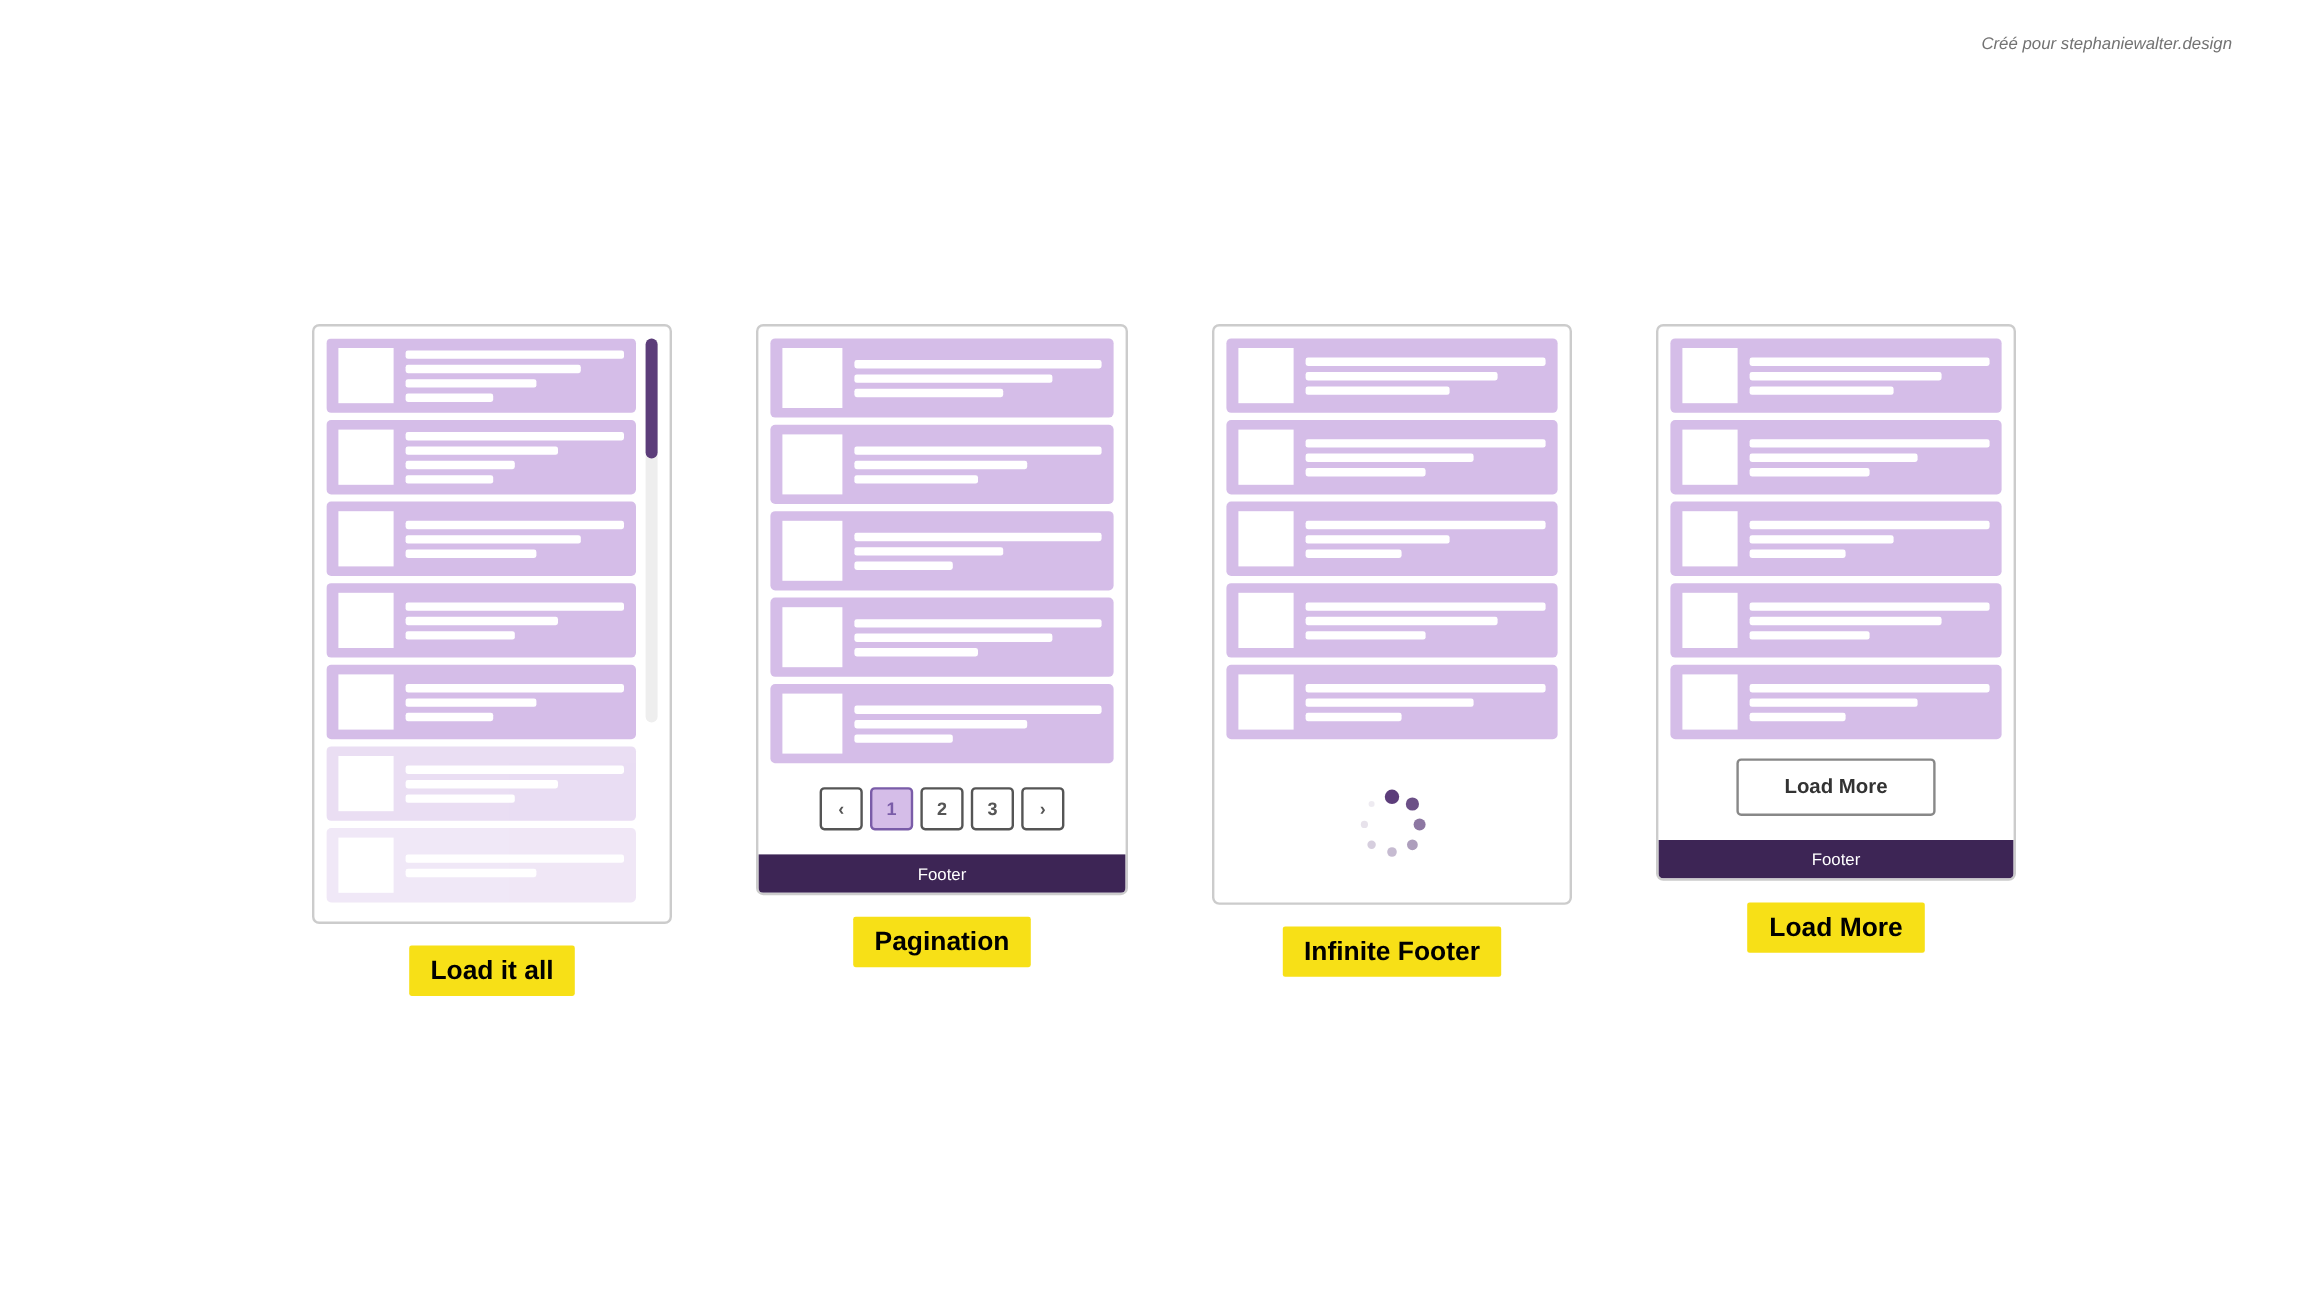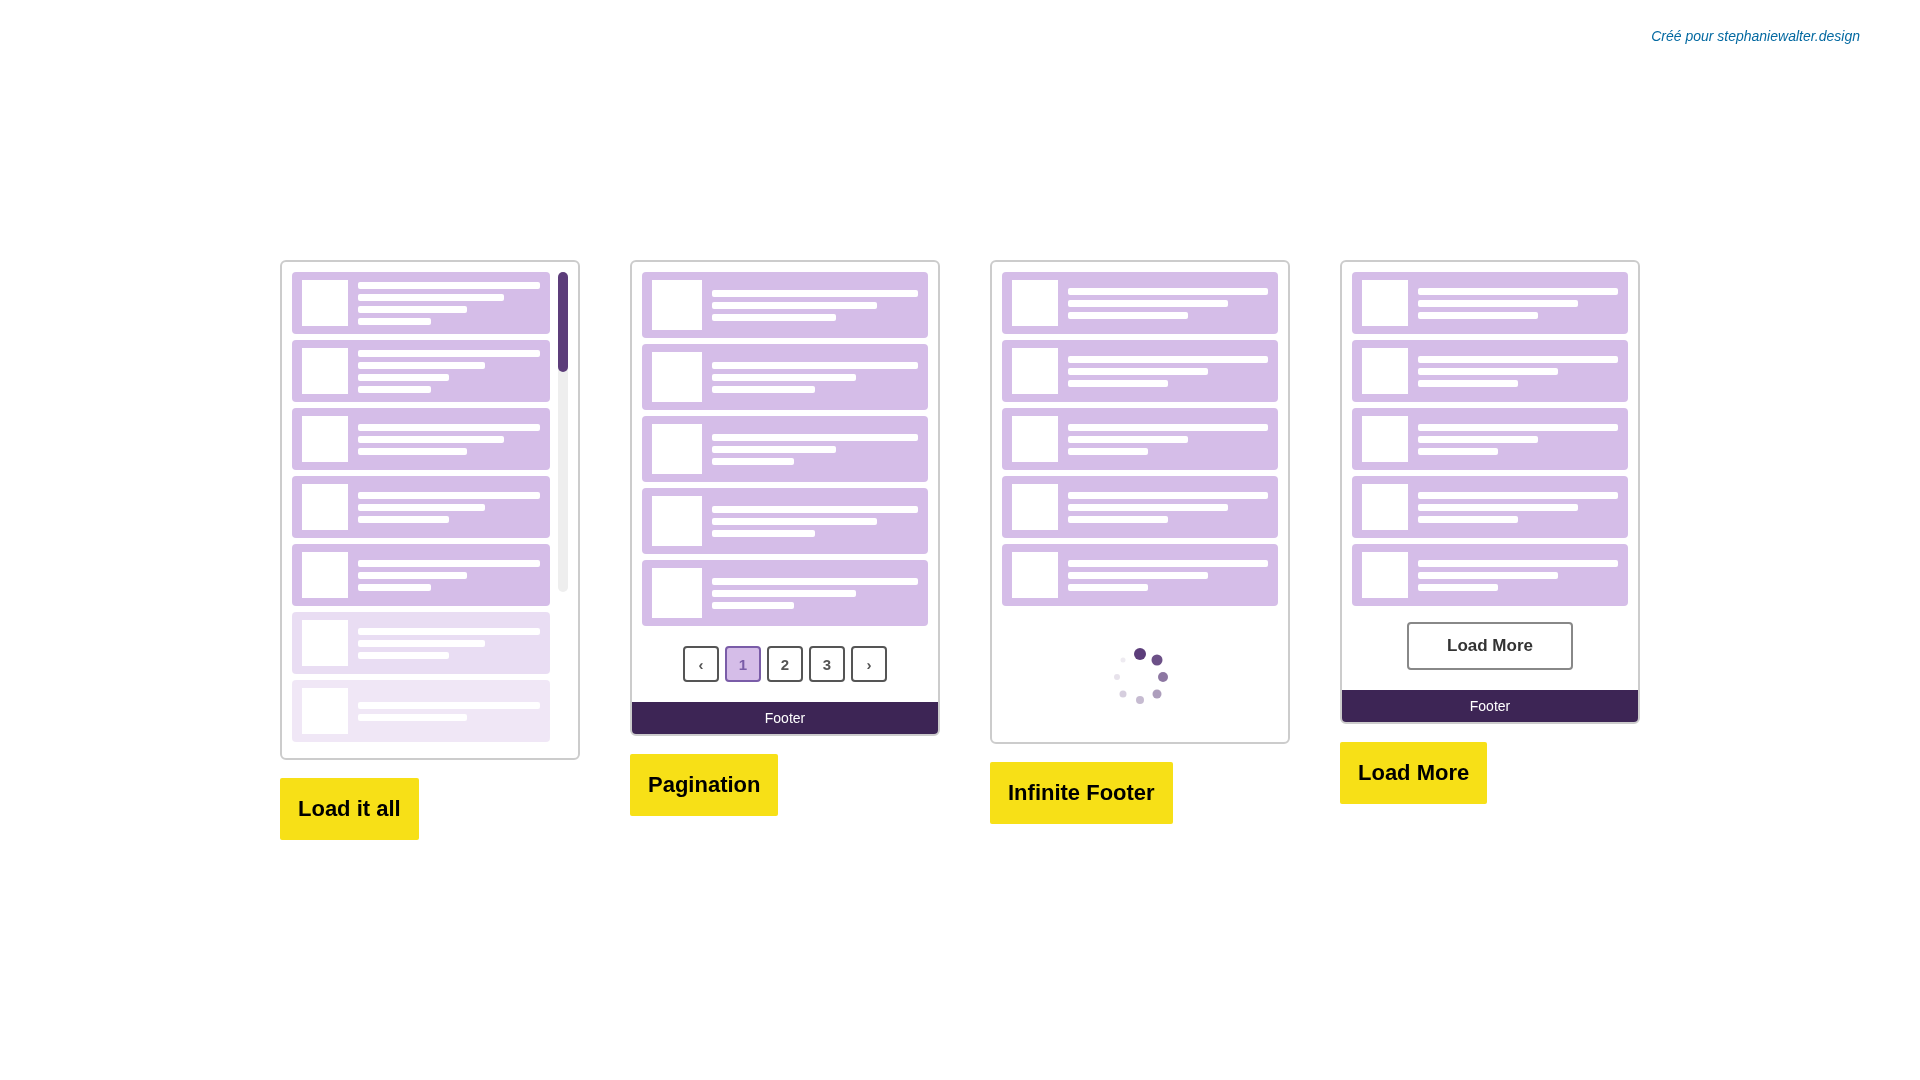--- a/index.html
+++ b/index.html
@@ -13,46 +13,47 @@
       flex-direction: column;
       align-items: center;
       justify-content: center;
     }
 
     .watermark {
       position: absolute;
       top: 28px;
       right: 60px;
       font-size: 14px;
-      color: #0369a1;
+      color: #737373;
       font-style: italic;
     }
 
     .diagrams-row {
       display: flex;
       flex-direction: row;
       align-items: flex-start;
       justify-content: center;
       gap: 50px;
       margin-top: 20px;
     }
 
     .diagram-col {
       display: flex;
       flex-direction: column;
-      align-items: flex-start;
+      align-items: center;
       gap: 18px;
+      margin-left: 20px;
     }
 
     .label-badge {
       background: #f7e017;
       color: #000;
       font-weight: bold;
       font-size: 22px;
-      padding: 18px 18px;
+      padding: 8px 18px;
       border-radius: 2px;
     }
 
     
     .device {
       border: 2px solid #ccc;
       border-radius: 6px;
       background: #fff;
       overflow: hidden;
       display: flex;

